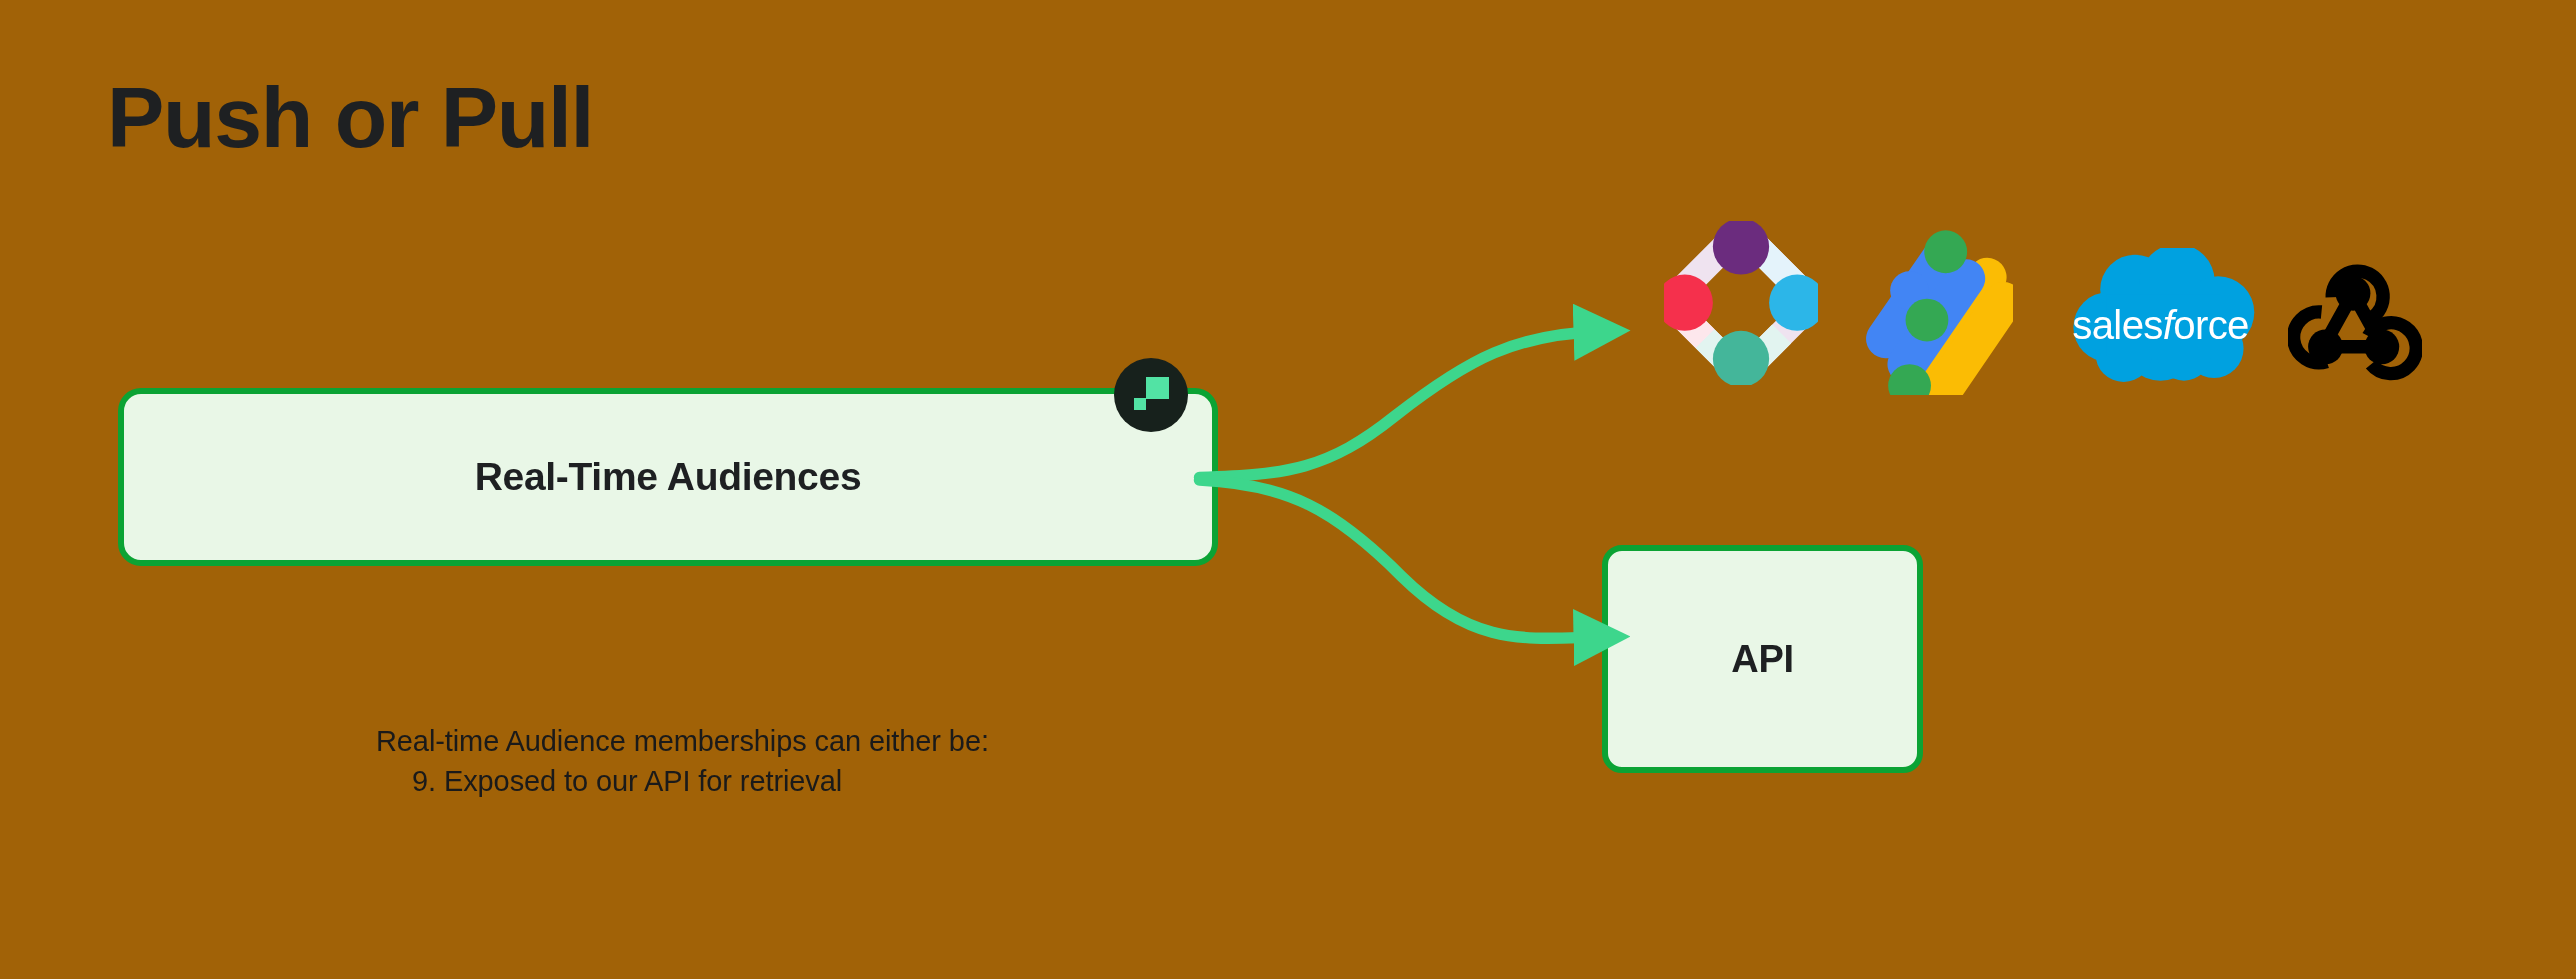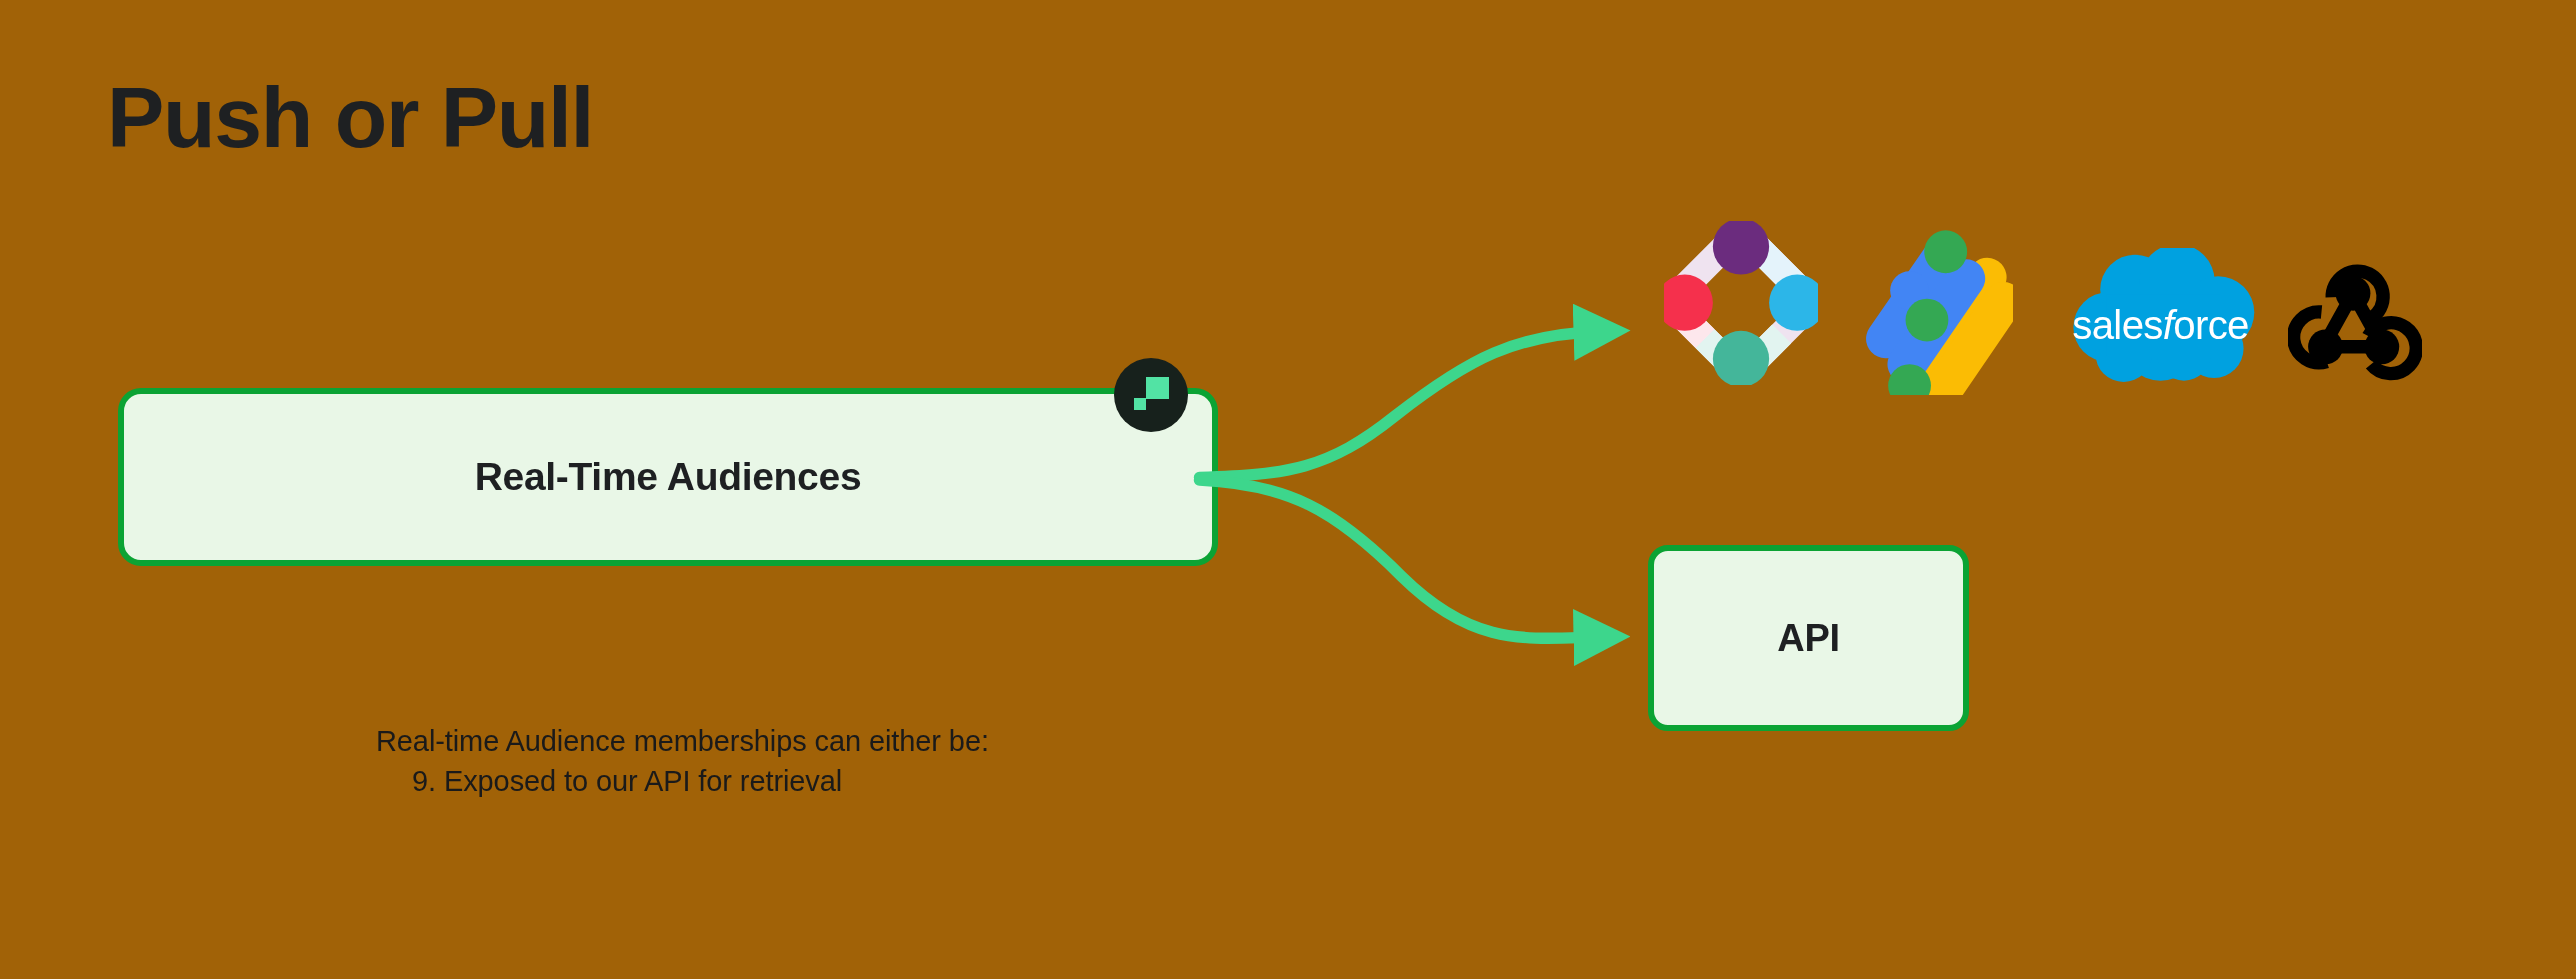--- a/index.html
+++ b/index.html
@@ -51,24 +51,24 @@
   }
 
   #node-audiences {
     left: 106px;
     top: 388px;
     width: 1100px;
     height: 178px;
     margin-left: 12px;
   }
   #node-api {
-    left: 1648px;
+    left: 1602px;
     top: 545px;
     width: 321px;
-    height: 186px;
+    height: 228px;
     border-radius: 20px;
     align-items: center;
   }
   #node-api .node-label {
     font-size: 38px;
   }
 
   
   #audience-badge {
     position: absolute;

